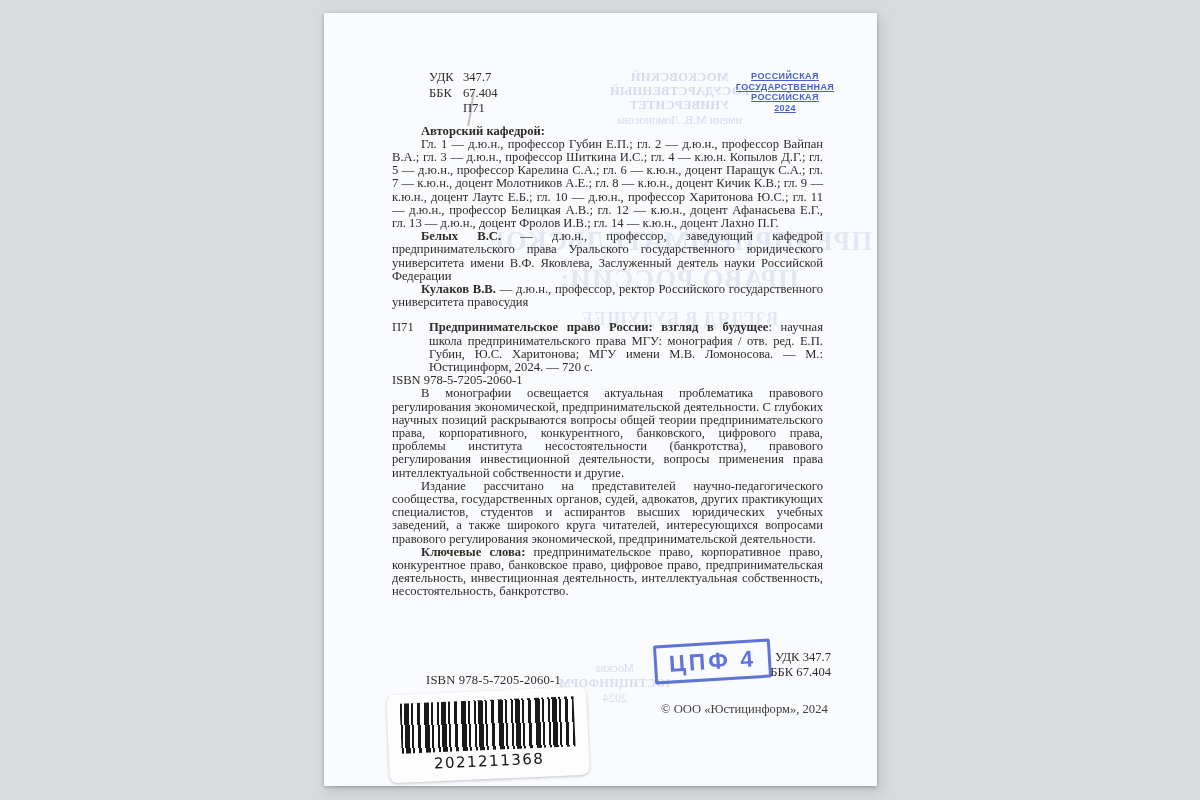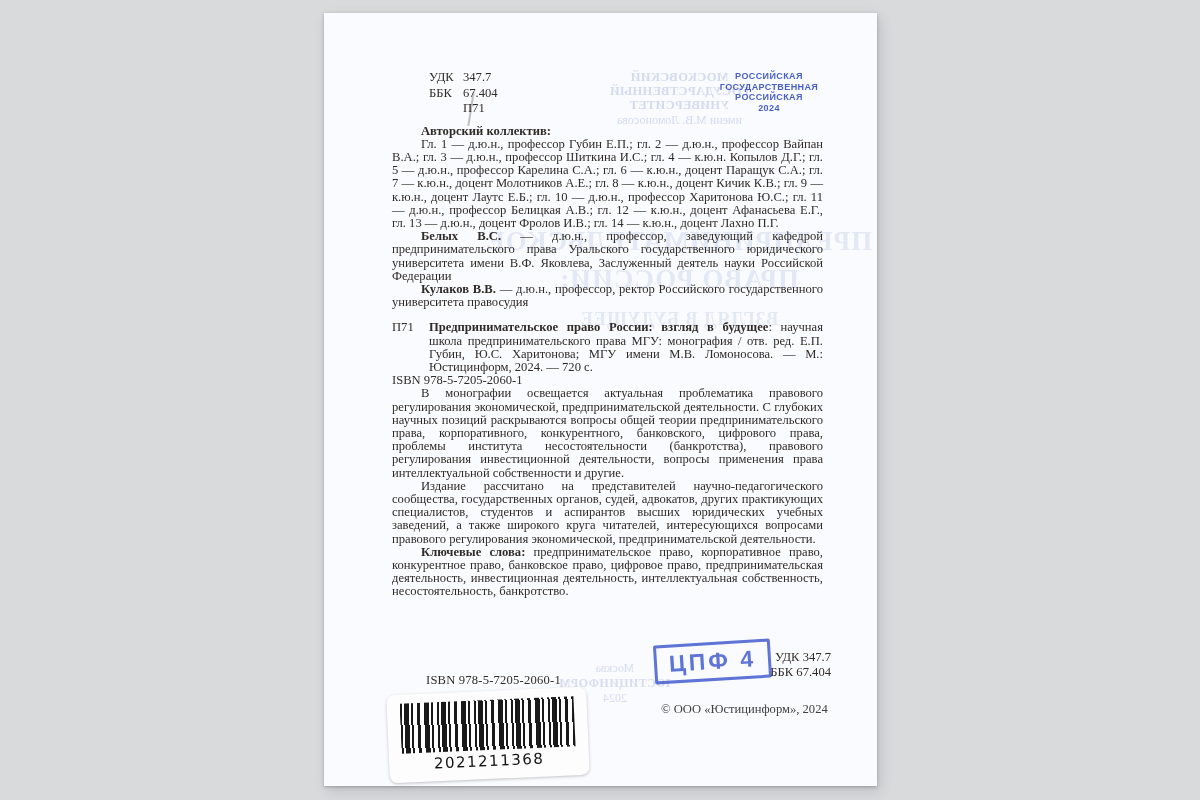--- a/index.html
+++ b/index.html
@@ -32,25 +32,25 @@
   .ghost-title{left:140px;top:213px;width:430px;opacity:.28;color:#a9b8e0;}
   .ghost-title .t1{font-weight:bold;font-size:27px;line-height:30px;letter-spacing:1px;}
   .ghost-title .t2{font-weight:bold;font-size:27px;line-height:30px;margin-top:8px;letter-spacing:1px;}
   .ghost-title .t3{font-weight:bold;font-size:18px;line-height:22px;margin-top:14px;letter-spacing:1px;}
   .ghost-imprint{left:236px;top:648px;width:110px;opacity:.5;}
   .ghost-imprint .g1{font-size:12px;line-height:15px;}
   .ghost-imprint .g2{font-weight:bold;font-size:12px;line-height:15px;letter-spacing:.5px;}
   .ghost-imprint .g3{font-size:12px;line-height:15px;}
   
   .rgb-stamp{
-    position:absolute;left:385px;top:58px;width:120px;
+    position:absolute;left:401px;top:58px;width:120px;
     font-family:"Liberation Sans",sans-serif;
     font-weight:bold;font-size:9px;line-height:10.5px;
     color:#3f57c8;text-align:center;letter-spacing:.4px;
-    filter:blur(.25px);opacity:.95;
+    filter:blur(.25px);opacity:.95;text-decoration:underline;
   }
   
   .content{
     position:absolute;left:68px;right:54px;top:57px;
     color:#2f2b28;
     font-size:12.6px;line-height:13.2px;
   }
   .content p{margin:0;text-align:justify;}
   .b{font-weight:bold;}
   .ind{text-indent:29px;}
@@ -142,21 +142,21 @@
 
     <div class="penmark"></div>
 
     <div class="content">
       <div class="udc">
         <div><span class="lbl">УДК</span><span>347.7</span></div>
         <div><span class="lbl">ББК</span><span>67.404</span></div>
         <div><span class="lbl"></span><span>П71</span></div>
       </div>
 
-      <p class="b ind">Авторский коллектив:</p>
+      <p class="b ind">Авторский кафедрой:</p>
       <p class="ind">Гл. 1 — д.ю.н., профессор Губин Е.П.; гл. 2 — д.ю.н., профессор Вайпан В.А.; гл. 3 — д.ю.н., профессор Шиткина И.С.; гл. 4 — к.ю.н. Копылов Д.Г.; гл. 5 — д.ю.н., профессор Карелина С.А.; гл. 6 — к.ю.н., доцент Паращук С.А.; гл. 7 — к.ю.н., доцент Молотников А.Е.; гл. 8 — к.ю.н., доцент Кичик К.В.; гл. 9 — к.ю.н., доцент Лаутс Е.Б.; гл. 10 — д.ю.н., профессор Харитонова Ю.С.; гл. 11 — д.ю.н., профессор Белицкая А.В.; гл. 12 — к.ю.н., доцент Афанасьева Е.Г., гл. 13 — д.ю.н., доцент Фролов И.В.; гл. 14 — к.ю.н., доцент Лахно П.Г.</p>
 
 
       <p class="ind"><span class="b">Белых В.С.</span><span> — д.ю.н., профессор, заведующий кафедрой предпринимательского права Уральского государственного юридического университета имени В.Ф. Яковлева, Заслуженный деятель науки Российской Федерации</span></p>
       <p class="ind"><span class="b">Кулаков В.В.</span><span> — д.ю.н., профессор, ректор Российского государственного университета правосудия</span></p>
 
       <div class="cit">
         <div class="hang">П71</div>
         <div class="ctext"><span class="b">Предпринимательское право России: взгляд в будущее</span><span>: научная школа предпринимательского права МГУ: монография / отв. ред. Е.П. Губин, Ю.С. Харитонова; МГУ имени М.В. Ломоносова. — М.: Юстицинформ, 2024. — 720 с.</span></div>
       </div>

